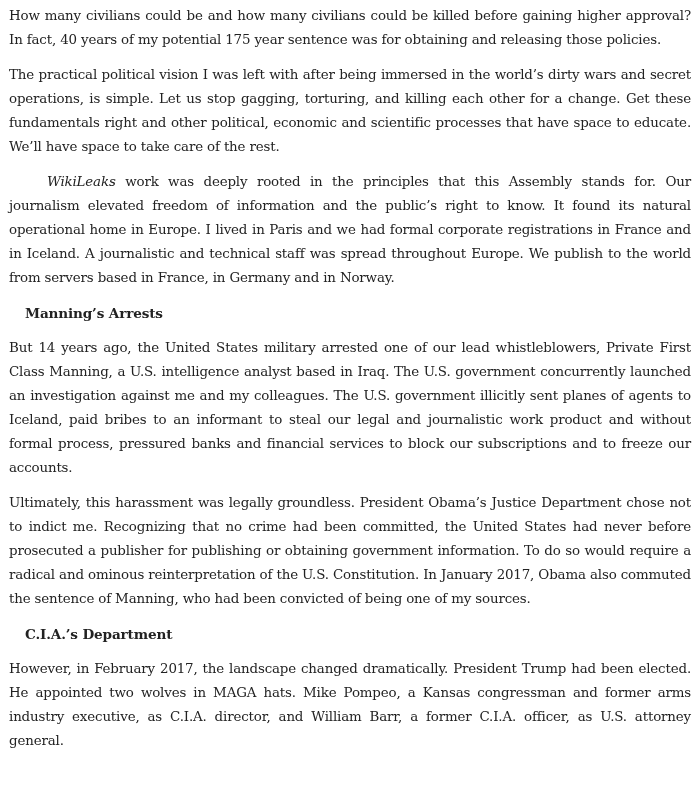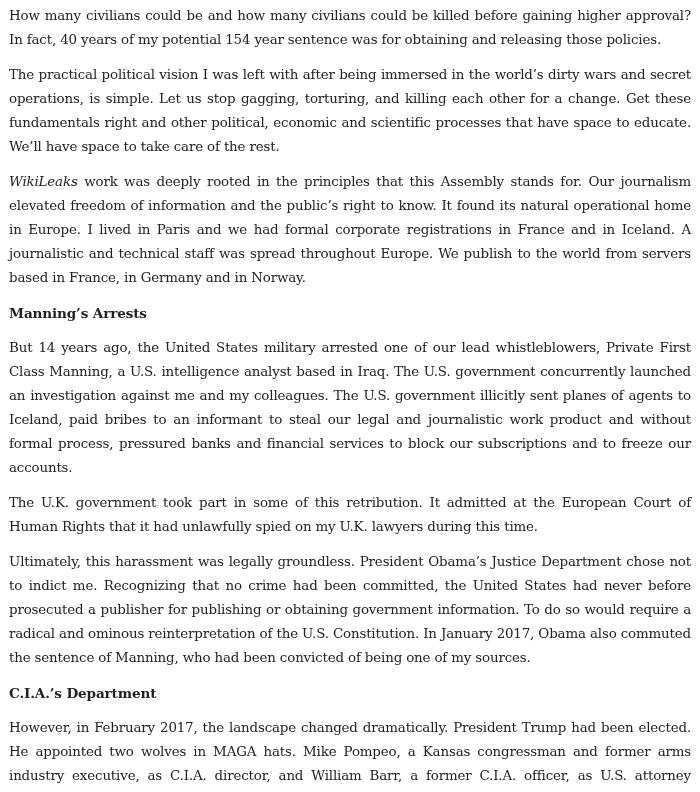--- a/index.html
+++ b/index.html
@@ -18,36 +18,36 @@
       font-size: 13.4px;
       line-height: 24px;
       color: #222222;
       letter-spacing: -0.15px;
     }
     .article p {
       margin: 0 0 11px 0;
       text-align: justify;
     }
     .article h3 {
-      margin: 0 0 11px 0;
+      margin: 0 0 11px 16px;
       font-size: 13.6px;
       font-weight: bold;
       line-height: 24px;
       color: #222222;
     }
     .article em {
       font-style: italic;
+      margin-left: 38px;
     }
   </style>
 </head>
 <body>
 
 <div class="article">
-  <p>How many civilians could be and how many civilians could be killed before gaining higher approval? In fact, 40 years of my potential 154 year sentence was for obtaining and releasing those policies.</p>
+  <p>How many civilians could be and how many civilians could be killed before gaining higher approval? In fact, 40 years of my potential 175 year sentence was for obtaining and releasing those policies.</p>
   <p>The practical political vision I was left with after being immersed in the world’s dirty wars and secret operations, is simple. Let us stop gagging, torturing, and killing each other for a change. Get these fundamentals right and other political, economic and scientific processes that have space to educate. We’ll have space to take care of the rest.</p>
   <p><em>WikiLeaks</em><span> work was deeply rooted in the principles that this Assembly stands for. Our journalism elevated freedom of information and the public’s right to know. It found its natural operational home in Europe. I lived in Paris and we had formal corporate registrations in France and in Iceland. A journalistic and technical staff was spread throughout Europe. We publish to the world from servers based in France, in Germany and in Norway.</span></p>
   <h3>Manning’s Arrests</h3>
   <p>But 14 years ago, the United States military arrested one of our lead whistleblowers, Private First Class Manning, a U.S. intelligence analyst based in Iraq. The U.S. government concurrently launched an investigation against me and my colleagues. The U.S. government illicitly sent planes of agents to Iceland, paid bribes to an informant to steal our legal and journalistic work product and without formal process, pressured banks and financial services to block our subscriptions and to freeze our accounts.</p>
-  <p>The U.K. government took part in some of this retribution. It admitted at the European Court of Human Rights that it had unlawfully spied on my U.K. lawyers during this time.</p>
   <p>Ultimately, this harassment was legally groundless. President Obama’s Justice Department chose not to indict me. Recognizing that no crime had been committed, the United States had never before prosecuted a publisher for publishing or obtaining government information. To do so would require a radical and ominous reinterpretation of the U.S. Constitution. In January 2017, Obama also commuted the sentence of Manning, who had been convicted of being one of my sources.</p>
   <h3>C.I.A.’s Department</h3>
   <p>However, in February 2017, the landscape changed dramatically. President Trump had been elected. He appointed two wolves in MAGA hats. Mike Pompeo, a Kansas congressman and former arms industry executive, as C.I.A. director, and William Barr, a former C.I.A. officer, as U.S. attorney general.</p>
 </div>
 
 </body></html>

